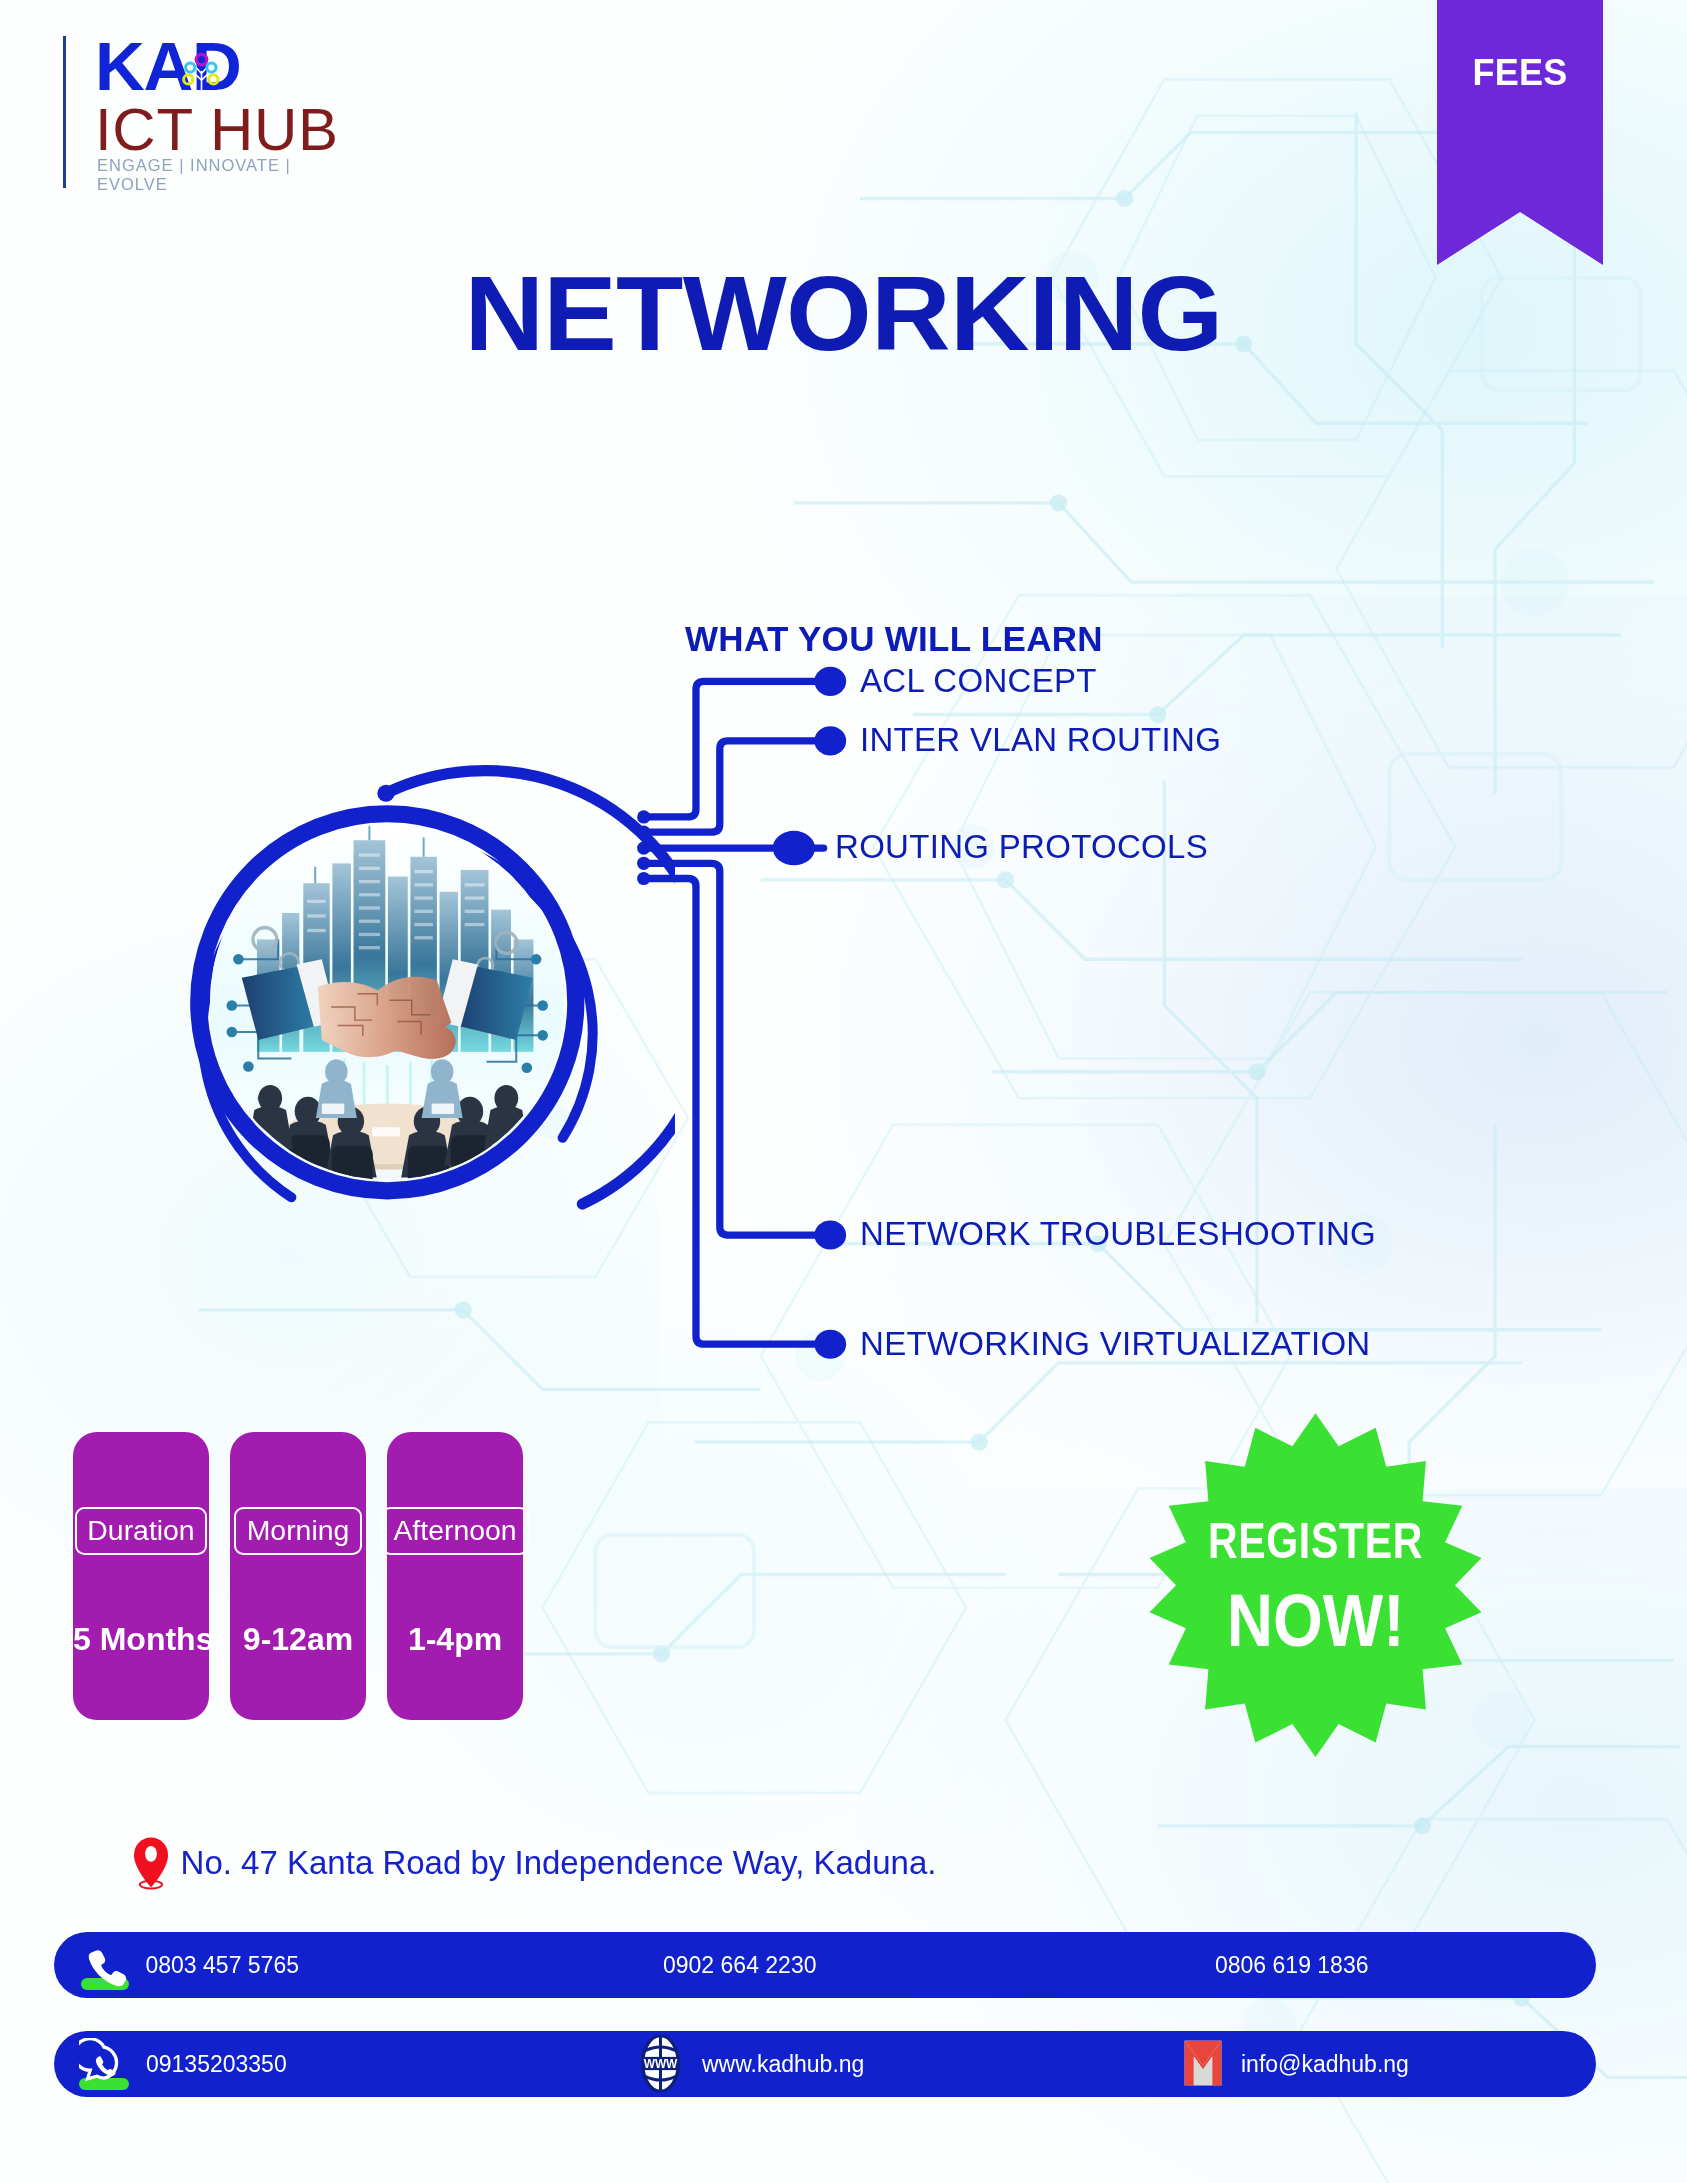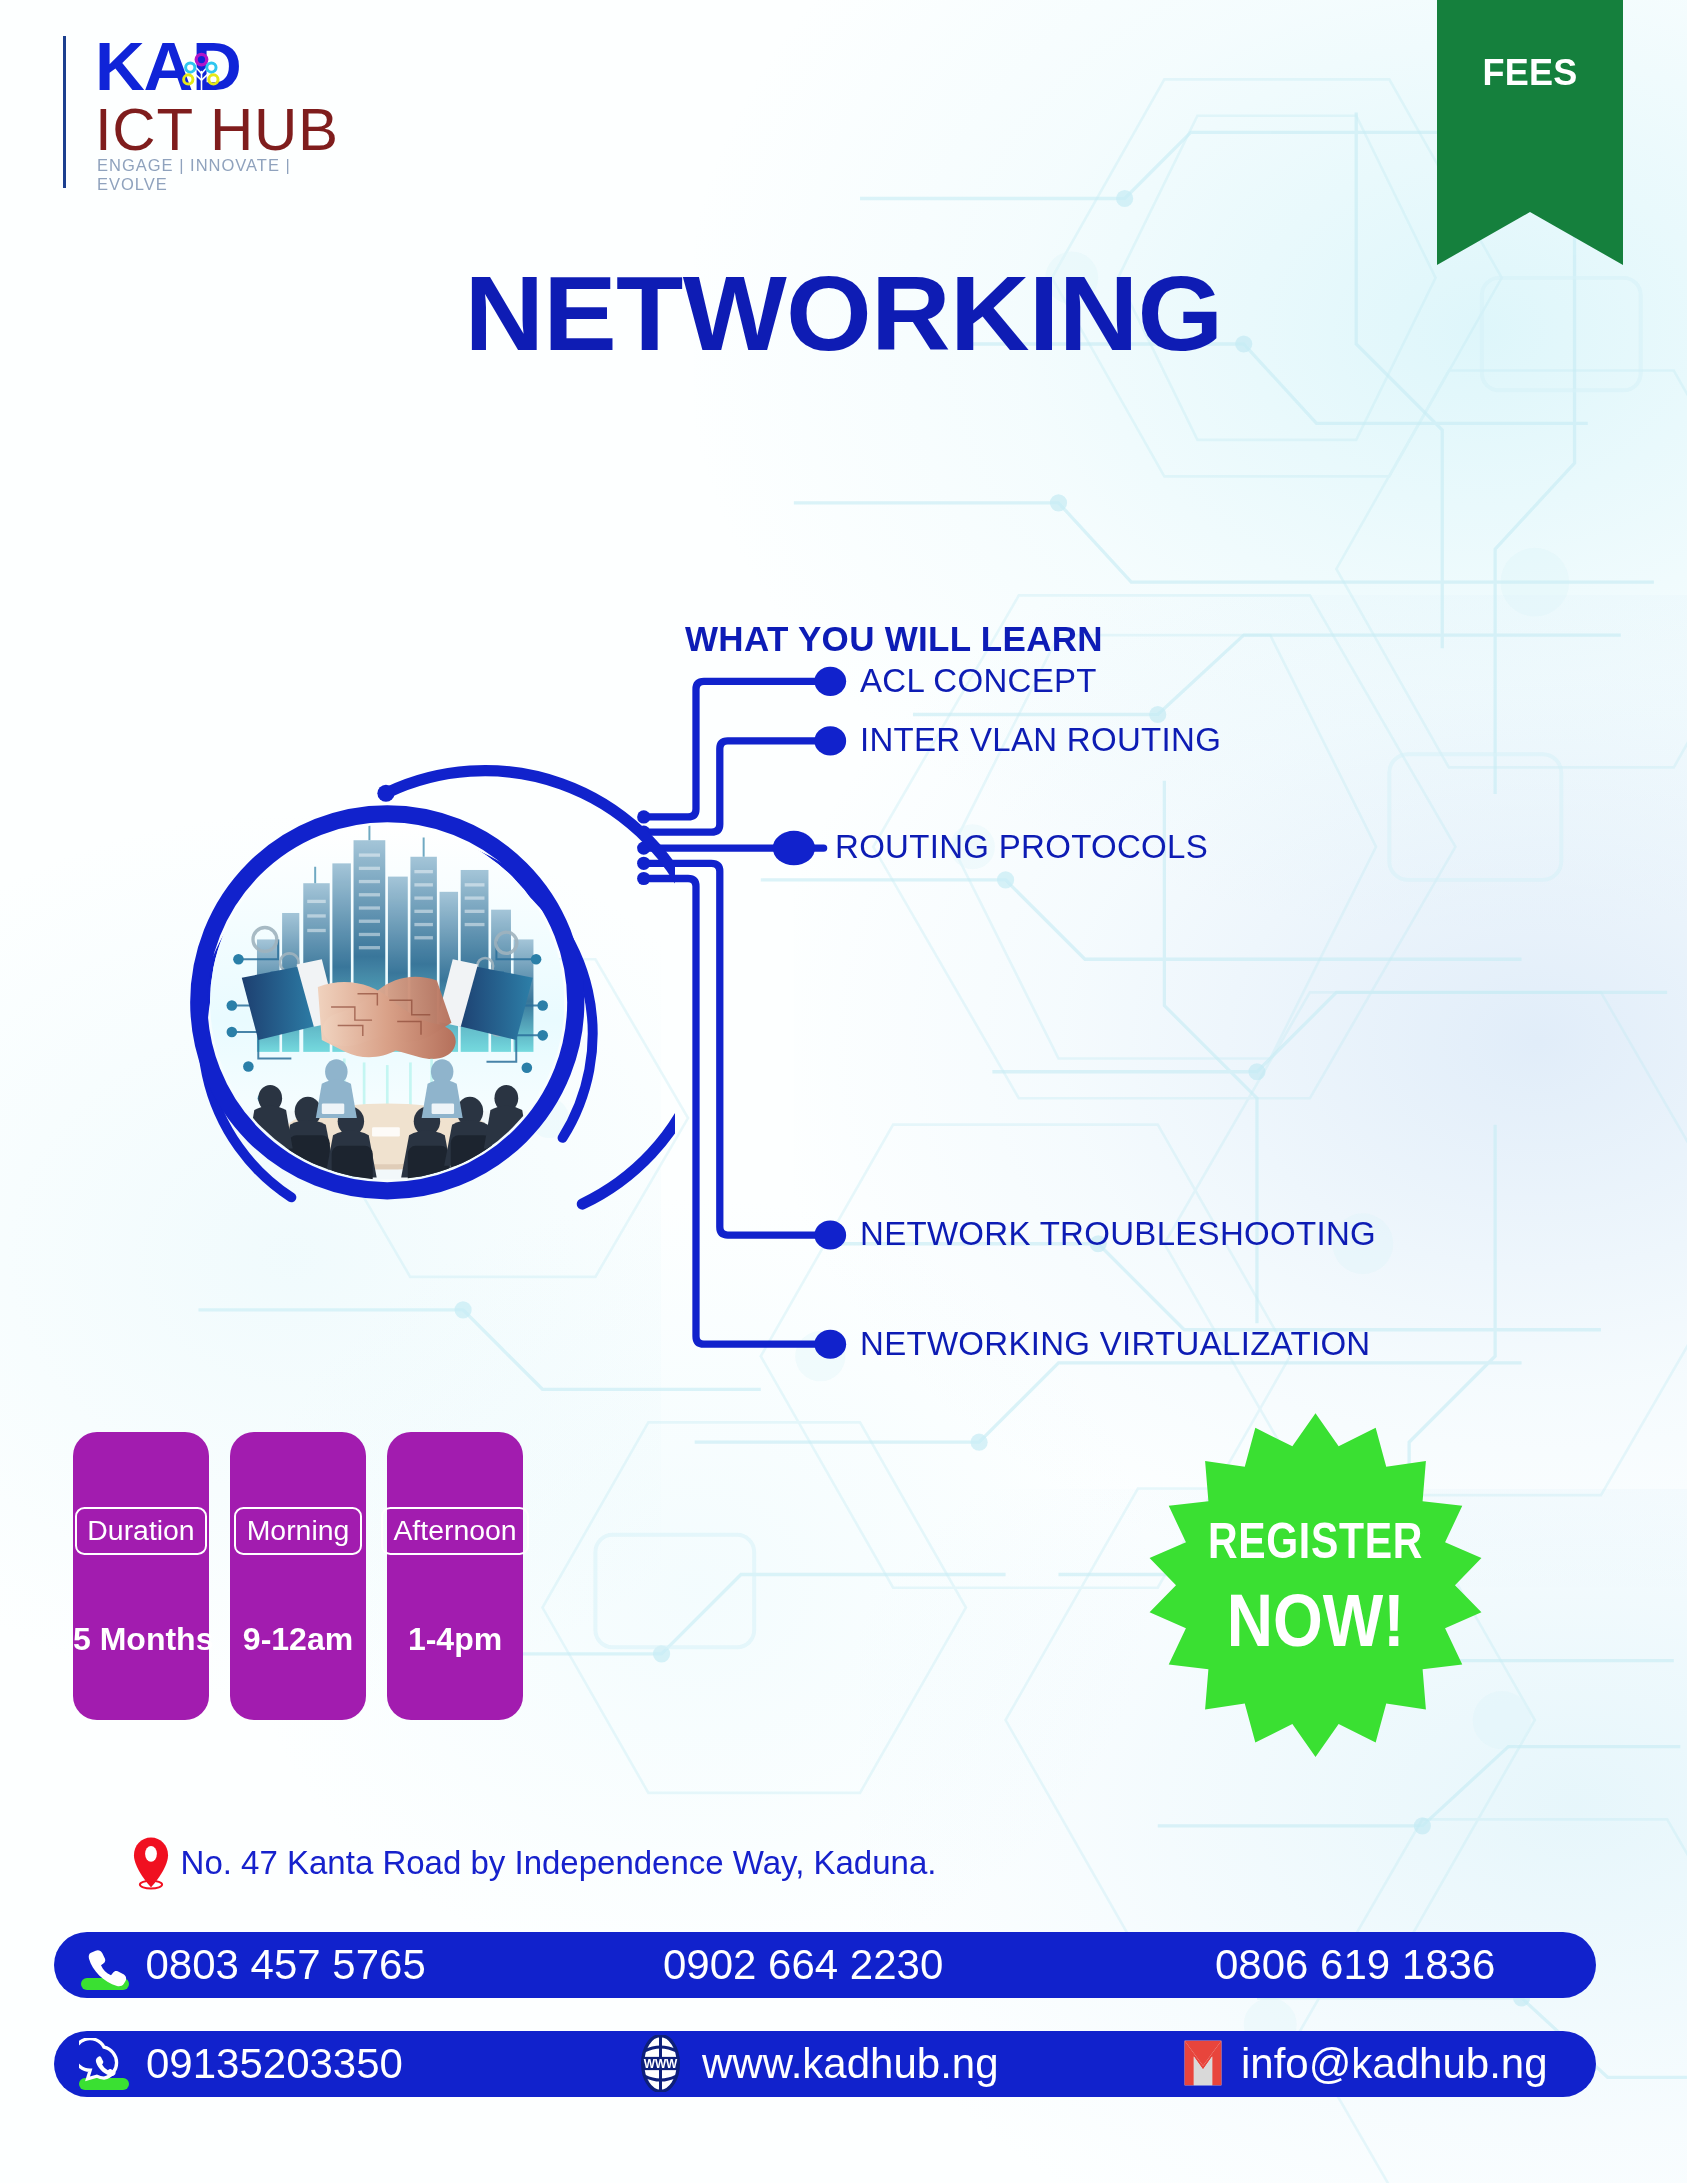--- a/index.html
+++ b/index.html
@@ -58,22 +58,22 @@
     font-family:"Liberation Sans", sans-serif; line-height:1;
   }
   .logo-tag{
     position:absolute; left:34px; top:120px;
     font-size:16.5px; color:#8fa2bd; letter-spacing:1px;
     font-family:"Liberation Sans", sans-serif;
   }
 
   
   .ribbon{
-    position:absolute; left:1437px; top:0; width:186px; height:265px;
-    background:#15803d;
+    position:absolute; left:1437px; top:0; width:166px; height:265px;
+    background:#6d28d9;
     clip-path:polygon(0 0, 100% 0, 100% 100%, 50% 80%, 0 100%);
     color:#ffffff; text-align:center;
   }
   .ribbon-title{ margin-top:52px; font-size:36px; font-weight:bold; letter-spacing:0.3px; }
   .ribbon-sub{ margin-top:10.6px; font-size:25px; line-height:1.18; font-weight:normal; }
 
   
   .headline{
     position:absolute; left:0; top:253px; width:1687px; text-align:center;
     font-size:106px; font-weight:bold; color:#0e1cb4; letter-spacing:-0.7px;
@@ -144,21 +144,21 @@
   
   .bar{
     position:absolute; left:54px; width:1542px; height:66px;
     background:#1122cc; border-radius:33px;
     display:flex; align-items:center;
   }
   .bar-1{ top:1932px; }
   .bar-2{ top:2031px; }
   .bar-item{ display:flex; align-items:center; position:absolute; }
   .bar-item .icon{ flex:0 0 auto; margin-right:17px; }
-  .bar-item .txt{ color:#ffffff; font-size:42px; white-space:nowrap; }
+  .bar-item .txt{ color:#ffffff; font-size:23px; white-space:nowrap; }
 
   .ic-phone{ width:48px; height:48px; border-radius:12px; background:#3ae032; position:relative; }
   .ic-wa{ width:50px; height:50px; border-radius:13.2px; background:#3ae032; position:relative; }
   .ic-www{ width:49px; height:57px; position:relative; }
   .ic-mail{ width:42px; height:56px; position:relative; }
 </style>
 </head>
 <body>
 
 <div id="poster">

